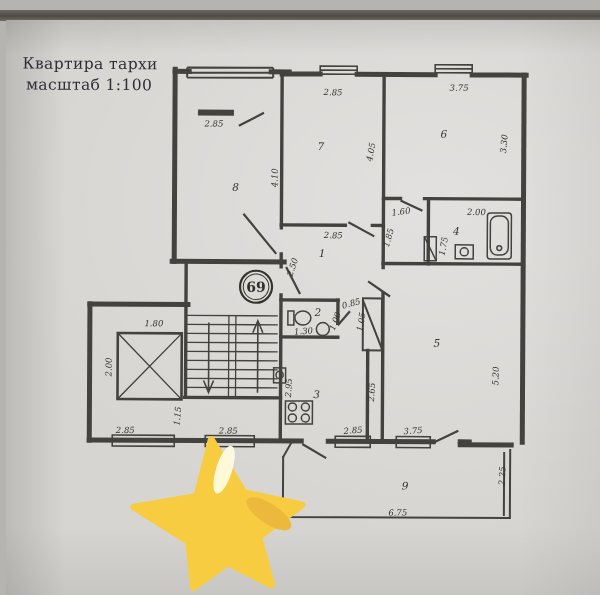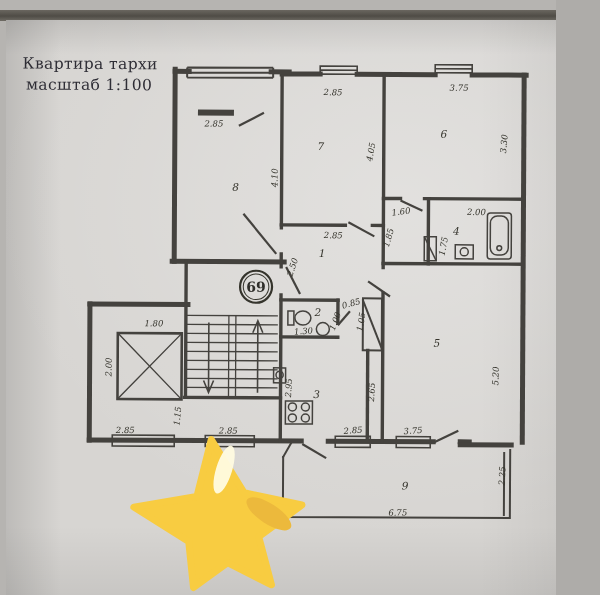--- a/index.html
+++ b/index.html
@@ -1,17 +1,17 @@
 <!DOCTYPE html>
 <html><head>
 <meta charset="utf-8">
 <style>
   html,body{margin:0;padding:0;}
   body{width:600px;height:595px;overflow:hidden;background:#aeaca9;font-family:"DejaVu Serif",serif;}
-  .photo{position:relative;width:556px;height:595px;background:#b6b4b1;}
+  .photo{position:relative;width:556px;height:595px;background:#b6b4b1;padding-left:44px;}
   .edge-strip{position:absolute;left:0;top:10px;width:100%;height:11px;
     background:linear-gradient(180deg,#6a665f,#4f4c46 55%,#6f6b64);}
   .paper{position:absolute;left:6px;top:20px;right:0;bottom:0;background:
     radial-gradient(120% 95% at 72% 32%, rgba(255,255,255,0.28), rgba(255,255,255,0) 62%),
     linear-gradient(90deg, rgba(0,0,0,0.12), rgba(0,0,0,0) 10%),
     linear-gradient(270deg, rgba(0,0,0,0.05), rgba(0,0,0,0) 14%),
     linear-gradient(180deg, rgba(0,0,0,0.10), rgba(0,0,0,0) 6%),
     linear-gradient(0deg, rgba(0,0,0,0.07), rgba(0,0,0,0) 12%),
     #d7d5d2;}
   svg.plan{position:absolute;left:0;top:0;transform:rotate(0.3deg);}

